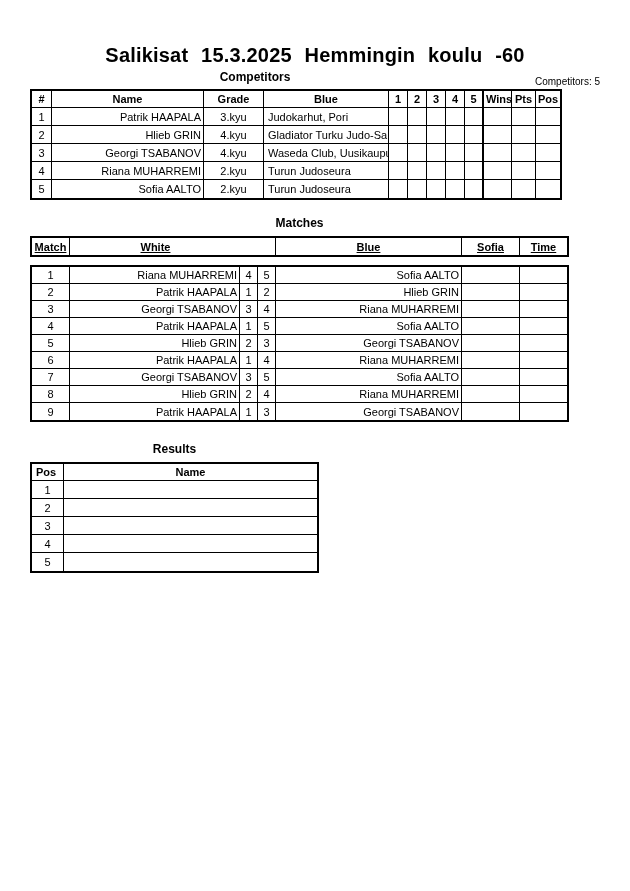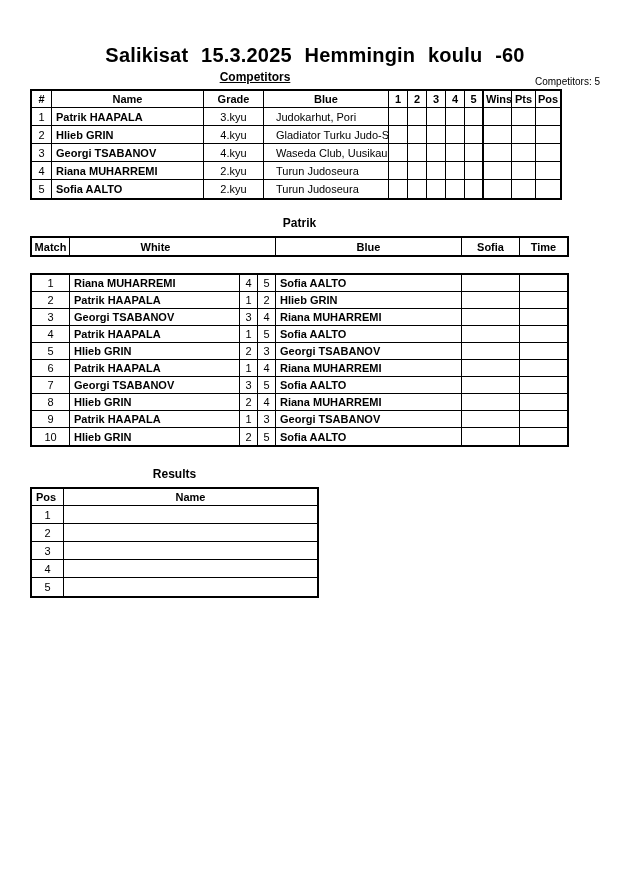--- a/index.html
+++ b/index.html
@@ -7,52 +7,52 @@
   .page {
     width:630px; height:891px; position:relative; overflow:hidden;
     background:#ffffff; color:#000;
     font-family:"Liberation Sans", sans-serif;
   }
   .title {
     margin-top:44px; text-align:center;
     font-size:20px; font-weight:bold; word-spacing:7px; letter-spacing:0.2px;
   }
   .section-heading { font-weight:bold; font-size:12px; text-align:center; }
-  .competitors-heading { width:450px; margin:3px 0 0 30px;text-decoration:underline; }
+  .competitors-heading { width:450px; margin:3px 0 0 30px; }
   .matches-heading   { width:539px; margin:16px 0 0 30px; }
   .results-heading   { width:289px; margin:20px 0 0 30px; }
   .count-label { position:absolute; top:76px; right:30px; font-size:10px; }
 
   table {
     border-collapse:separate; border-spacing:0; table-layout:fixed;
     border:2px solid #000; background:#fff;
   }
   th, td {
     font-size:11px; vertical-align:middle; overflow:hidden;
     border-right:1px solid #000; border-bottom:1px solid #000;
     height:18px; padding:0 2px;
   }
   th { font-weight:bold; text-align:center; height:17px; }
   th:last-child, td:last-child { border-right:none; }
   tbody tr:last-child td { border-bottom:none; }
   .hdr-only th { border-bottom:none; }
 
   .c { text-align:center; }
-  .l { text-align:left; padding-left:4px;font-weight:bold; }
+  .l { text-align:right; padding-left:4px; }
   .thick-right { border-right-width:2px; }
 
   .competitors-table { width:532px; margin:5px 0 0 30px; }
   .club { position:relative; }
   .ovf {
-    position:absolute; z-index:2; left:12px; top:0; height:100%;
+    position:absolute; z-index:2; left:4px; top:0; height:100%;
     display:flex; align-items:center; white-space:nowrap;
     background:#fff; padding-right:3px; font-size:11px;
   }
 
-  .matches-header-table { width:539px; margin:6px 0 16px 30px; }
+  .matches-header-table { width:539px; margin:6px 0 8px 30px;text-decoration:underline; }
   .matches-body-table   { width:539px; margin:3px 0 0 30px; }
   .matches-body-table td { height:17px; }
   .white-header { padding-right:36px; }
 
   .results-table { width:289px; margin:6px 0 0 30px; }
   .pos-header { text-align:left; padding-left:4px; }
 </style>
 </head>
 <body>
 
@@ -176,21 +176,21 @@
           <td></td>
           <td></td>
           <td class="thick-right"></td>
           <td></td>
           <td></td>
           <td></td>
         </tr>
       </tbody>
   </table>
 
-  <div class="section-heading matches-heading">Patrik</div>
+  <div class="section-heading matches-heading">Matches</div>
 
   <table class="matches-header-table">
     <colgroup>
       <col style="width:38px">
         <col style="width:170px">
         <col style="width:18px">
         <col style="width:18px">
       <col style="width:186px">
         <col style="width:58px">
         <col style="width:47px">
@@ -301,29 +301,20 @@
         <tr>
           <td class="c">9</td>
           <td class="l">Patrik HAAPALA</td>
           <td class="c">1</td>
           <td class="c">3</td>
           <td class="l">Georgi TSABANOV</td>
           <td class="c"></td>
           <td class="c"></td>
         </tr>
 
-        <tr>
-          <td class="c">10</td>
-          <td class="l">Hlieb GRIN</td>
-          <td class="c">2</td>
-          <td class="c">5</td>
-          <td class="l">Sofia AALTO</td>
-          <td class="c"></td>
-          <td class="c"></td>
-        </tr>
       </tbody>
   </table>
 
   <div class="section-heading results-heading">Results</div>
 
   <table class="results-table">
     <colgroup>
       <col style="width:32px">
         <col style="width:253px">
     </colgroup>

